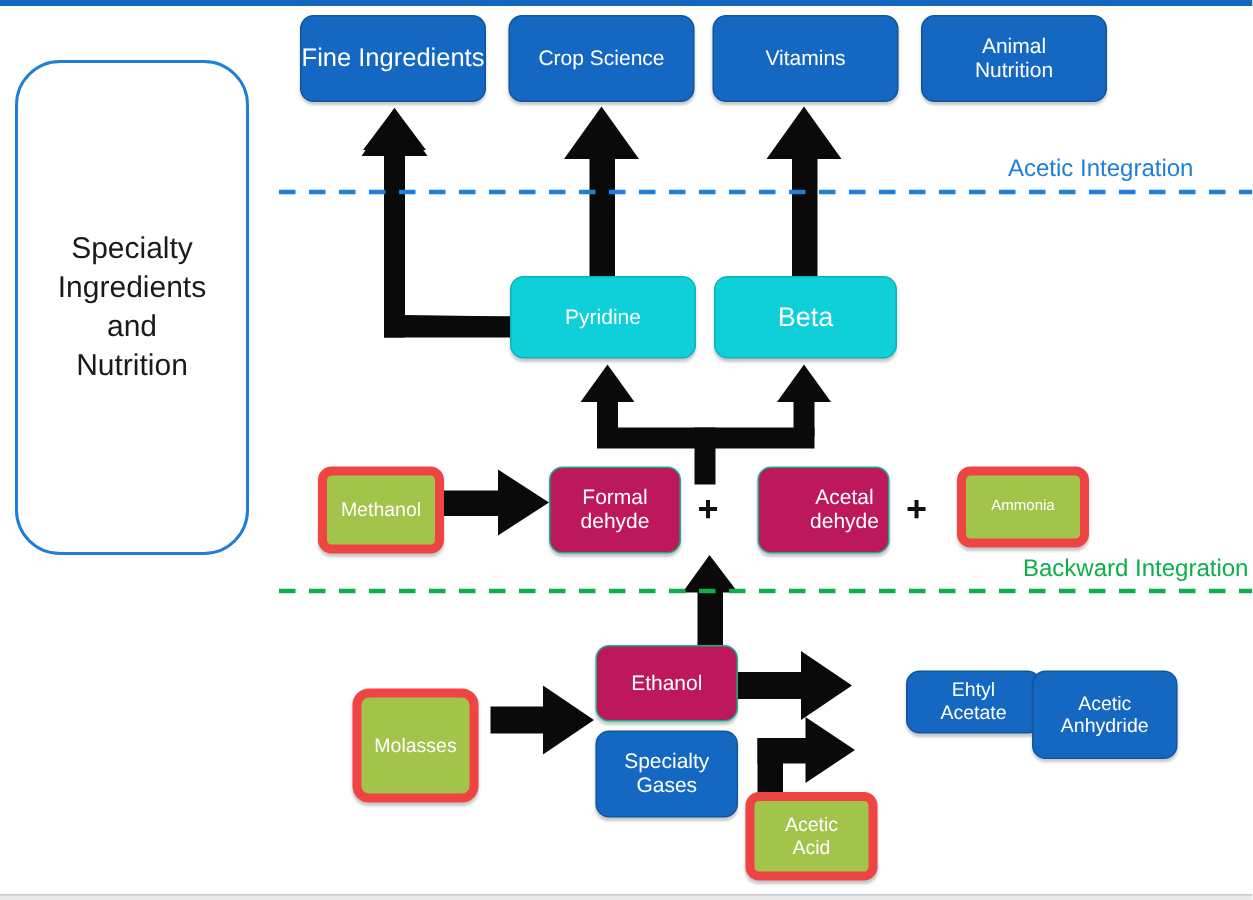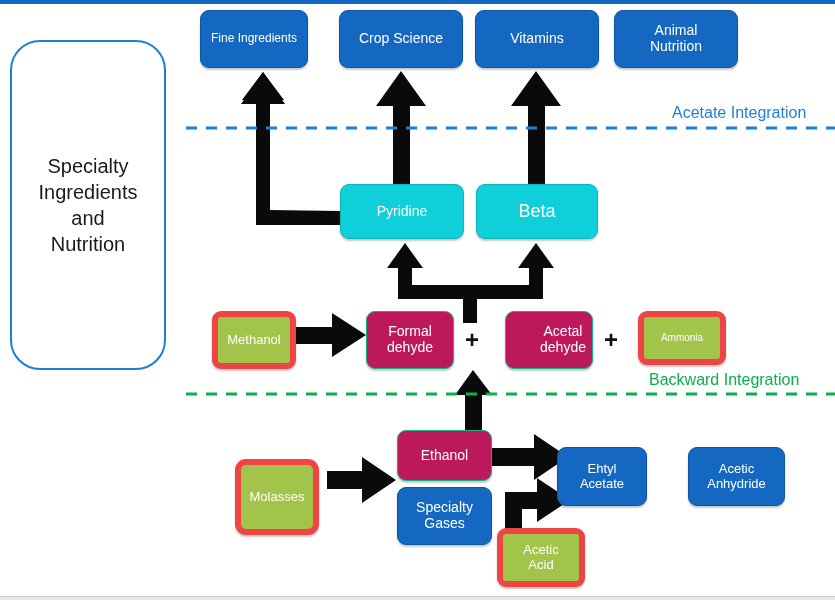--- a/index.html
+++ b/index.html
@@ -102,21 +102,21 @@
   </svg>
 
   <div class="panel p-blue" style="left:10px;top:40px;width:156px;height:330px;font-size:20px;white-space:pre-line;">
     <span>Specialty
 Ingredients
 and
 Nutrition</span>
   </div>
 
 
-  <div class="nodebox b-blue" style="left:200px;top:10px;width:108px;height:58px;font-size:12px;white-space:pre-line;text-align:right;">
+  <div class="nodebox b-blue" style="left:200px;top:10px;width:124px;height:58px;font-size:17px;white-space:pre-line;text-align:right;">
     <span>Fine Ingredients</span>
   </div>
 
   <div class="nodebox b-blue" style="left:339px;top:10px;width:124px;height:58px;font-size:14px;white-space:pre-line;">
     <span>Crop Science</span>
   </div>
 
   <div class="nodebox b-blue" style="left:475px;top:10px;width:124px;height:58px;font-size:14px;white-space:pre-line;">
     <span>Vitamins</span>
   </div>
@@ -167,28 +167,28 @@
   <div class="nodebox b-blue" style="left:397px;top:487px;width:95px;height:58px;font-size:14px;white-space:pre-line;">
     <span>Specialty
 Gases</span>
   </div>
 
   <div class="nodebox b-olive" style="left:497px;top:528px;width:88px;height:59px;font-size:13px;white-space:pre-line;">
     <span>Acetic
 Acid</span>
   </div>
 
-  <div class="nodebox b-blue" style="left:557px;top:447px;width:90px;height:59px;font-size:13px;white-space:pre-line;">
+  <div class="nodebox b-blue" style="left:604px;top:447px;width:90px;height:42px;font-size:13px;white-space:pre-line;">
     <span>Ehtyl
 Acetate</span>
   </div>
 
   <div class="nodebox b-blue" style="left:688px;top:447px;width:97px;height:59px;font-size:13px;white-space:pre-line;">
     <span>Acetic
 Anhydride</span>
   </div>
 
-  <div class="intlabel lbl-fwd" style="left:672px;top:104px;">Acetate Integration</div>
+  <div class="intlabel lbl-fwd" style="left:672px;top:104px;">Acetic Integration</div>
 
-  <div class="intlabel lbl-bwd" style="left:649px;top:371px;">Backward Integration</div>
+  <div class="intlabel lbl-bwd" style="left:682px;top:371px;">Backward Integration</div>
 
   <div class="botbar"></div>
 </div>
 
 </body></html>

